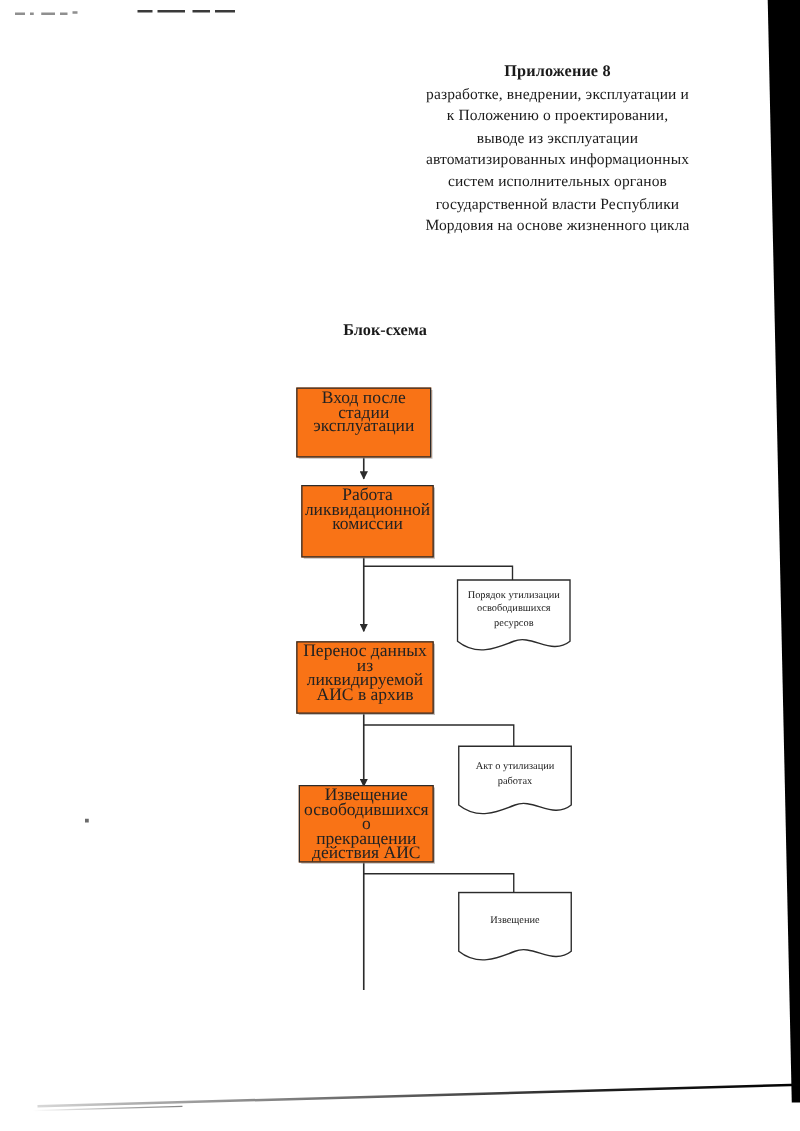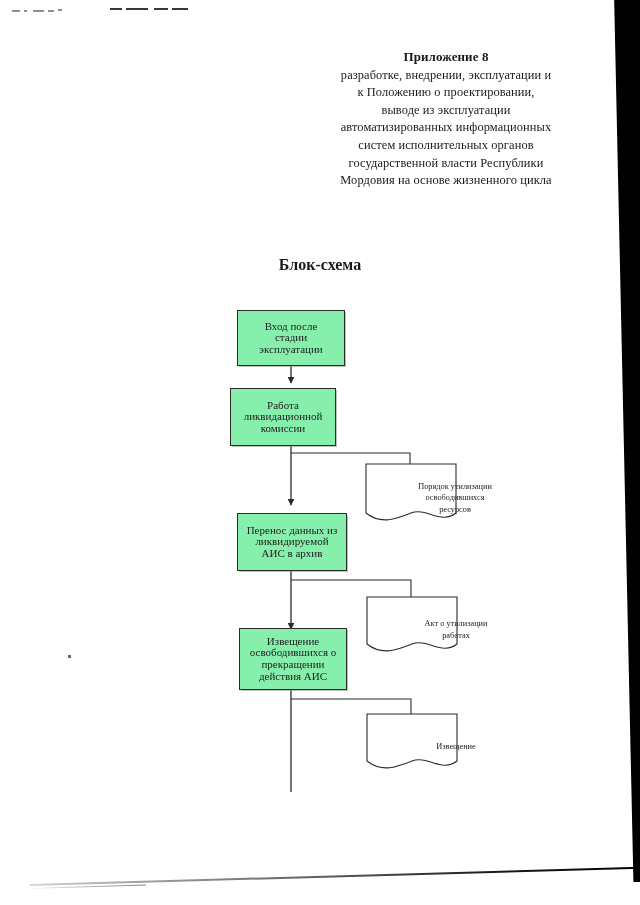--- a/index.html
+++ b/index.html
@@ -78,26 +78,26 @@
     font-weight: bold;
     font-size: 13px;
     display: block;
     margin-bottom: 1px;
   }
   .header-line { display: block; }
 
   
   .chart-title {
     position: absolute;
-    left: 12px;
+    left: 0;
     top: 256px;
     width: 616px;
     text-align: center;
     font-weight: bold;
-    font-size: 16px;
+    font-size: 13px;
   }
   .chart-subtitle {
     position: absolute;
     left: 0;
     top: 276px;
     width: 616px;
     text-align: center;
     font-size: 12.6px;
   }
 
@@ -106,26 +106,25 @@
     position: absolute;
     left: 0;
     top: 0;
     width: 640px;
     height: 905px;
   }
   .node {
     position: absolute;
     box-sizing: border-box;
     border: 1px solid #2b2b2b;
-    background: #86efac;
+    background: #f97316;
     display: flex;
-    align-items: center;
     justify-content: center;
     text-align: center;
-    font-size: 11px;
+    font-size: 14px;
     line-height: 11.6px;
     color: #222;
     padding: 2px 4px;
     box-shadow: 1.5px 1.5px 0 -0.5px rgba(140,140,140,.55);
   }
   .node span { display: block; }
 
   .doc {
     position: absolute;
     font-size: 8.3px;
@@ -133,30 +132,29 @@
     text-align: center;
     color: #222;
   }
   .doc .doc-svg {
     position: absolute;
     left: 0; top: 0;
   }
   .doc .doc-label {
     position: absolute;
     left: 0;
-    top: 11px;
+    top: 0;
     width: 100%;
     display: flex;
     align-items: center;
     justify-content: center;
     text-align: center;
     padding: 0 6px 14px 6px;
     box-sizing: border-box;
     height: 100%;
-    margin-left: 44px;
   }
 </style>
 </head>
 <body>
 
 <div id="page">
 
   <div class="speck" style="left:12px;  top:10px; width:8px;"></div>
   <div class="speck" style="left:24px;  top:10px; width:3px;"></div>
   <div class="speck" style="left:33px;  top:10px; width:11px;"></div>
@@ -201,21 +199,21 @@
   </svg>
 
   <div class="node" style="left:237px; top:310px; width:108px; height:56px;">
     <div>
       <span>Вход после</span>
       <span>стадии</span>
       <span>эксплуатации</span>
     </div>
   </div>
 
-  <div class="node" style="left:230px; top:388px; width:106px; height:58px;">
+  <div class="node" style="left:241px; top:388px; width:106px; height:58px;">
     <div>
       <span>Работа</span>
       <span>ликвидационной</span>
       <span>комиссии</span>
     </div>
   </div>
 
   <div class="node" style="left:237px; top:513px; width:110px; height:58px;">
     <div>
       <span>Перенос данных из</span>

